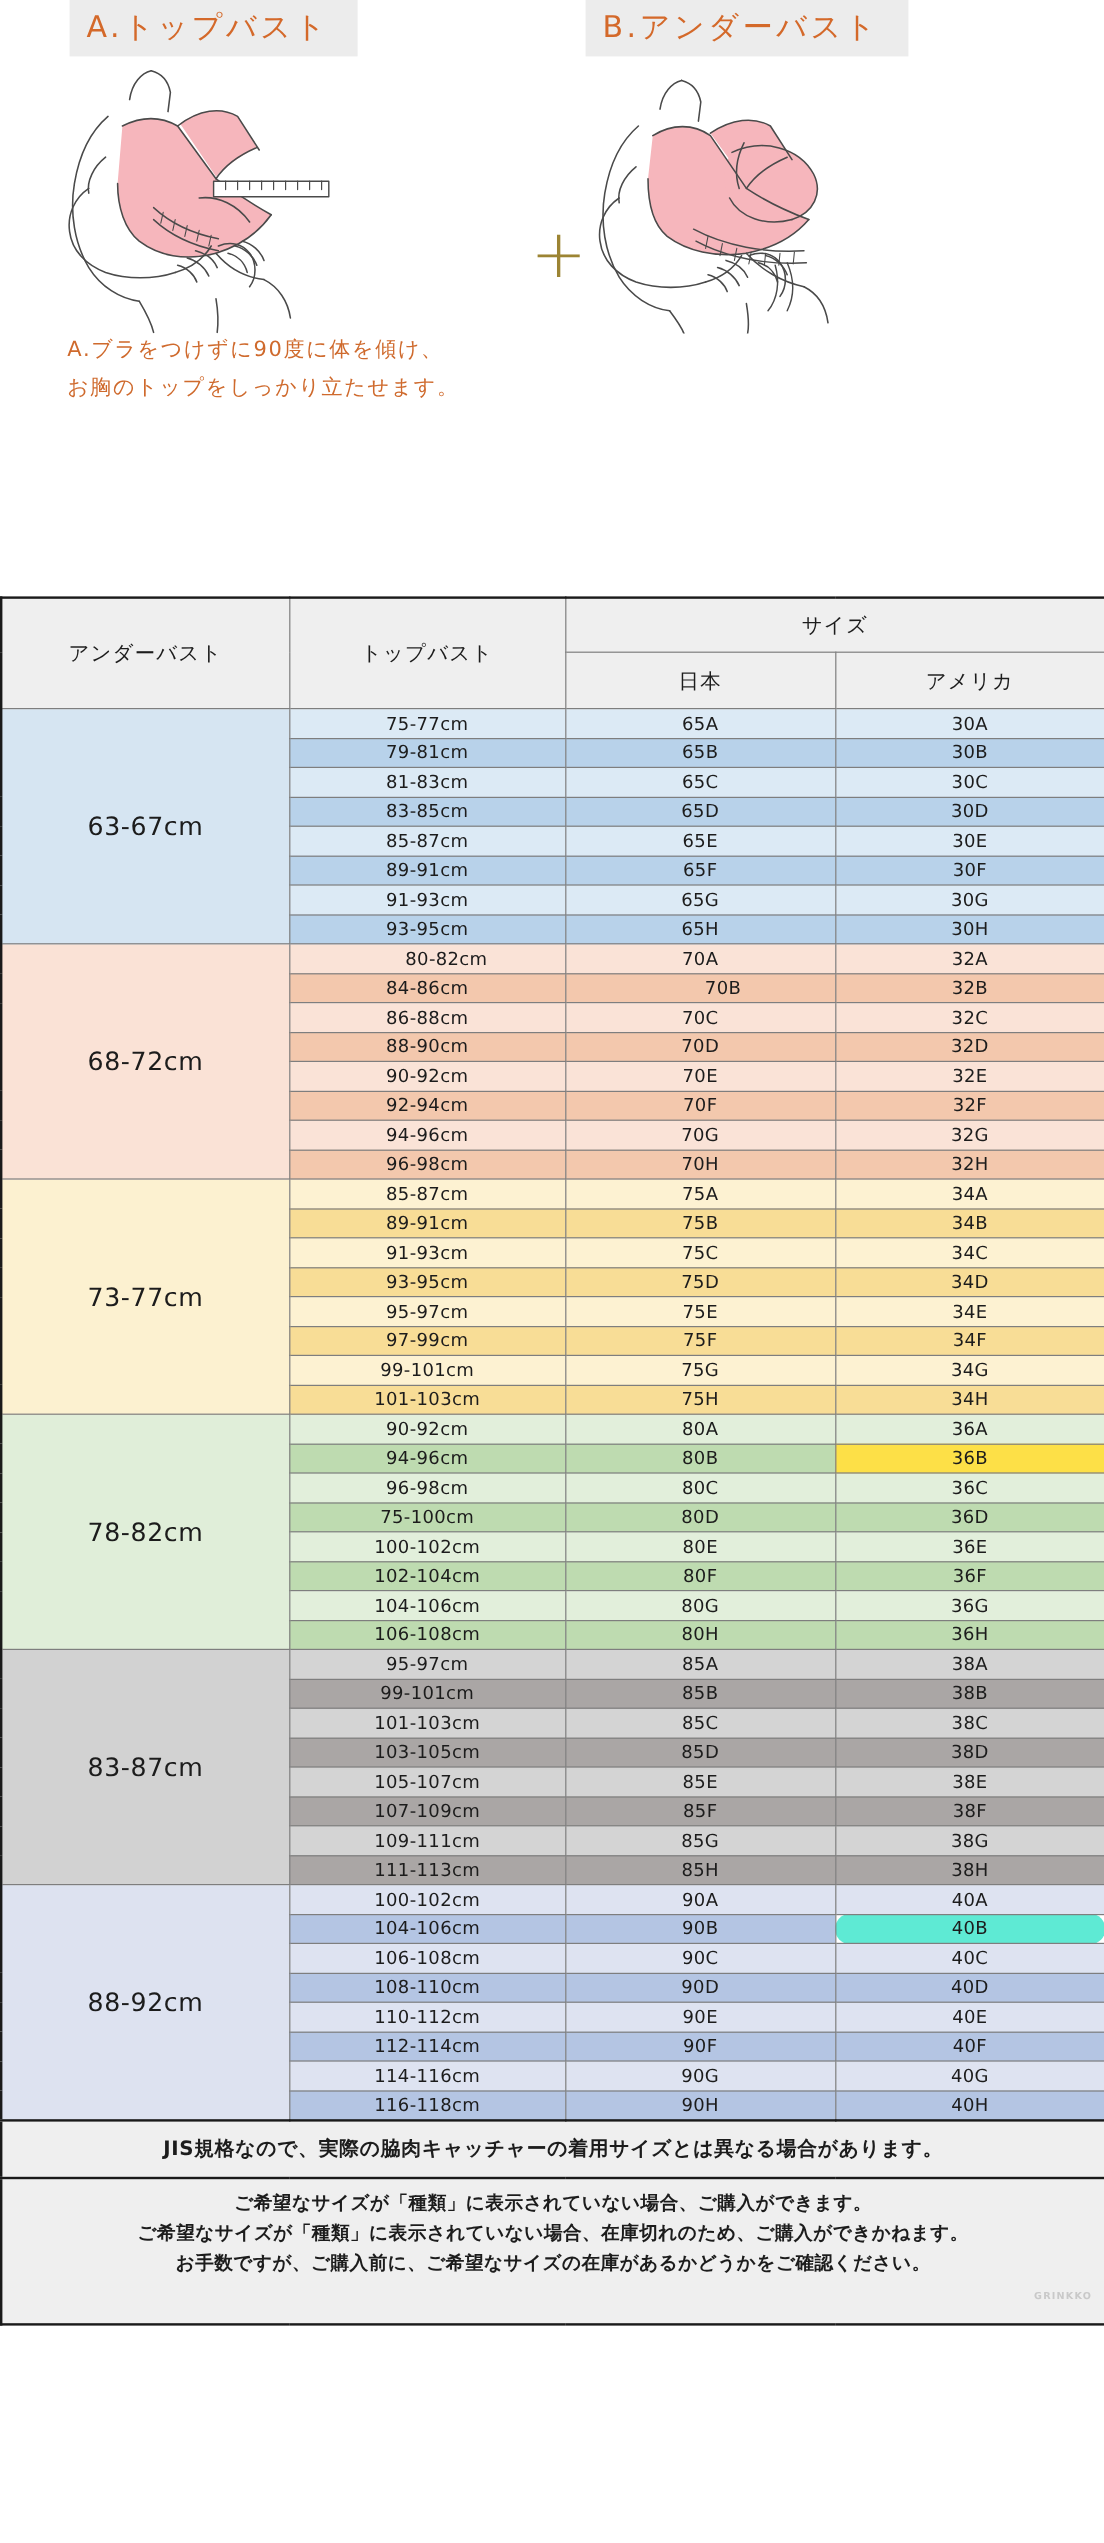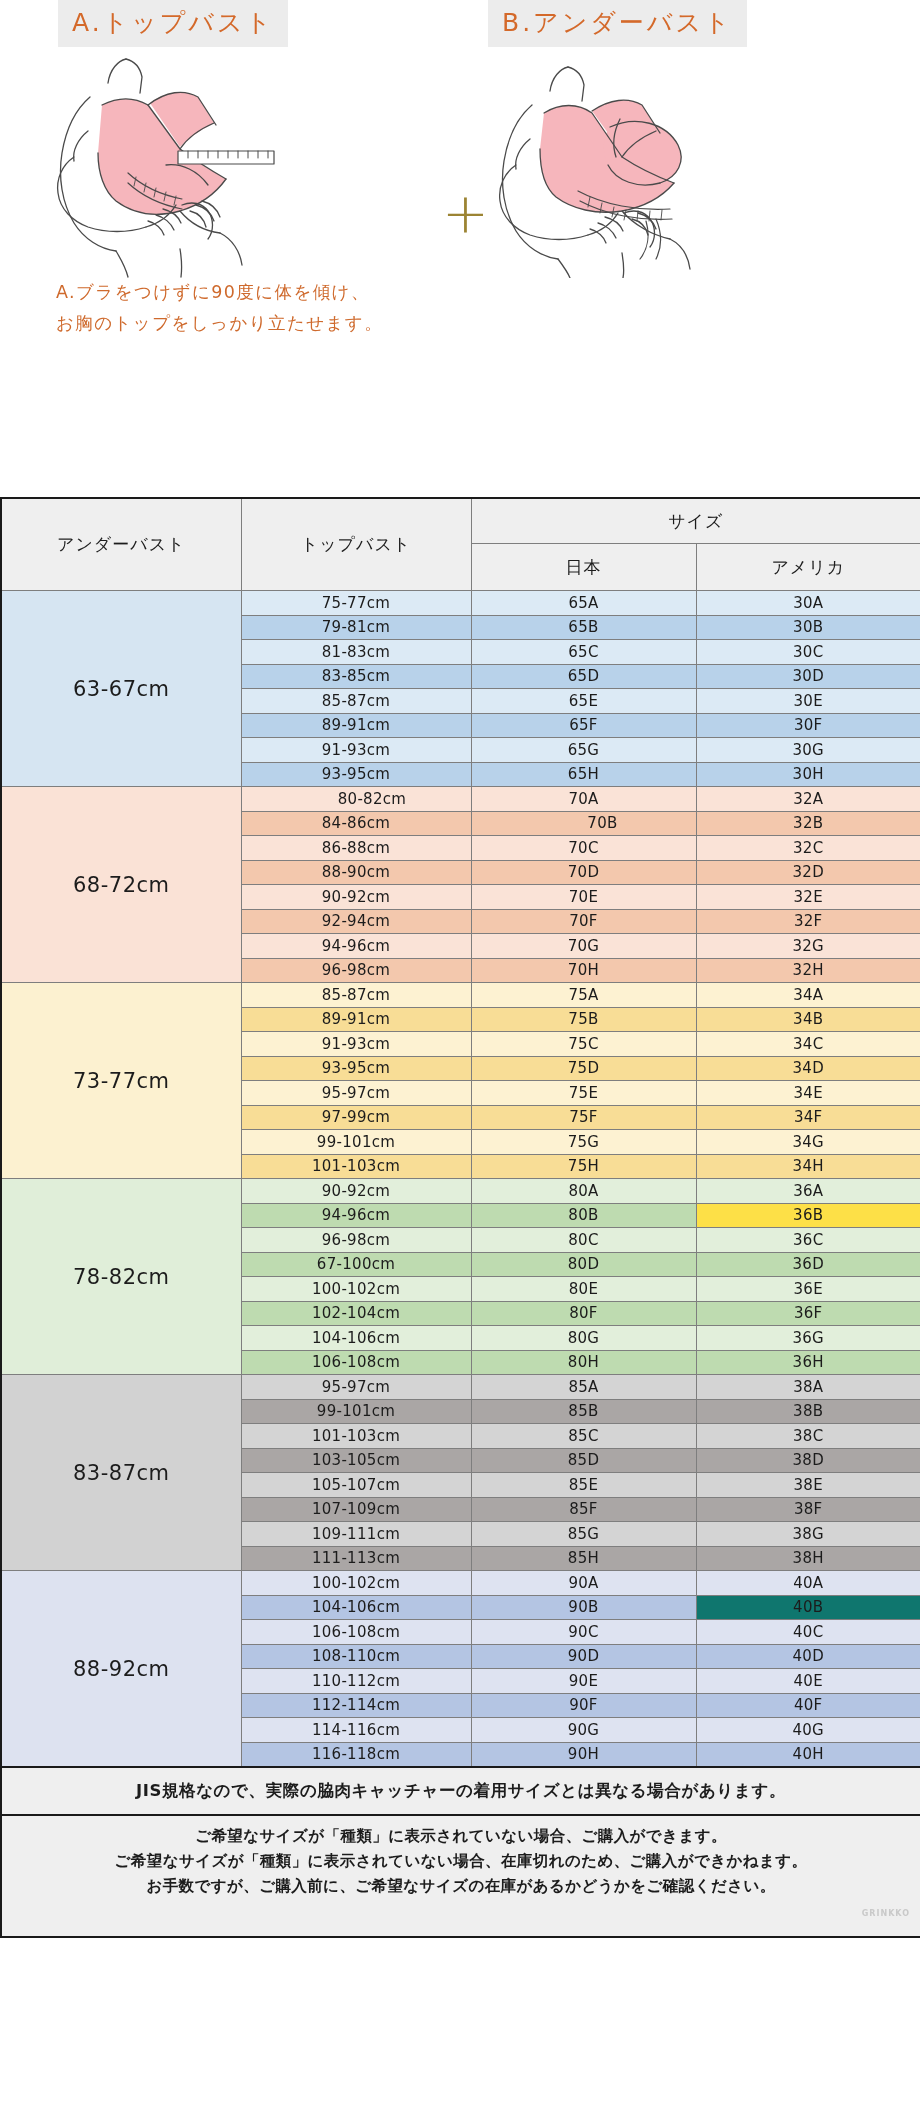--- a/index.html
+++ b/index.html
@@ -31,21 +31,21 @@
   }
   .guide-col.left  { left: 30px; }
   .guide-col.right { left: 470px; }
 
   .guide-title {
     display: inline-block;
     background: #ececec;
     color: #d4692a;
     font-size: 25px;
     letter-spacing: 3px;
-    padding: 6px 14px 8px 14px;
+    padding: 6px 24px 8px 14px;
     font-family: "DejaVu Sans", sans-serif;
     white-space: nowrap;
   }
   .guide-col.left .guide-title  { margin-left: 28px; }
   .guide-col.right .guide-title { margin-left: 18px; }
 
   .figure-wrap {
     position: relative;
     width: 420px;
     height: 220px;
@@ -433,21 +433,21 @@
           <td class="data-cell" style="background: rgb(190, 219, 176);">94-96cm</td>
           <td class="data-cell" style="background: rgb(190, 219, 176);">80B</td>
           <td class="data-cell" style="background: #fde047;">36B</td>
         </tr>
         <tr>
           <td class="data-cell" style="background: rgb(226, 239, 219);">96-98cm</td>
           <td class="data-cell" style="background: rgb(226, 239, 219);">80C</td>
           <td class="data-cell" style="background: rgb(226, 239, 219);">36C</td>
         </tr>
         <tr>
-          <td class="data-cell" style="background: rgb(190, 219, 176);">67-100cm</td>
+          <td class="data-cell" style="background: rgb(190, 219, 176);">75-100cm</td>
           <td class="data-cell" style="background: rgb(190, 219, 176);">80D</td>
           <td class="data-cell" style="background: rgb(190, 219, 176);">36D</td>
         </tr>
         <tr>
           <td class="data-cell" style="background: rgb(226, 239, 219);">100-102cm</td>
           <td class="data-cell" style="background: rgb(226, 239, 219);">80E</td>
           <td class="data-cell" style="background: rgb(226, 239, 219);">36E</td>
         </tr>
         <tr>
           <td class="data-cell" style="background: rgb(190, 219, 176);">102-104cm</td>
@@ -507,21 +507,21 @@
         </tr>
         <tr>
           <td class="under-cell" rowspan="8" style="background: rgb(221, 226, 240);">88-92cm</td>
           <td class="data-cell" style="background: rgb(222, 227, 241);">100-102cm</td>
           <td class="data-cell" style="background: rgb(222, 227, 241);">90A</td>
           <td class="data-cell" style="background: rgb(222, 227, 241);">40A</td>
         </tr>
         <tr>
           <td class="data-cell" style="background: rgb(180, 197, 227);">104-106cm</td>
           <td class="data-cell" style="background: rgb(180, 197, 227);">90B</td>
-          <td class="data-cell" style="background: #0f766e;">40B</td>
+          <td class="data-cell" style="background: #5eead4; border-radius: 12px;">40B</td>
         </tr>
         <tr>
           <td class="data-cell" style="background: rgb(222, 227, 241);">106-108cm</td>
           <td class="data-cell" style="background: rgb(222, 227, 241);">90C</td>
           <td class="data-cell" style="background: rgb(222, 227, 241);">40C</td>
         </tr>
         <tr>
           <td class="data-cell" style="background: rgb(180, 197, 227);">108-110cm</td>
           <td class="data-cell" style="background: rgb(180, 197, 227);">90D</td>
           <td class="data-cell" style="background: rgb(180, 197, 227);">40D</td>

